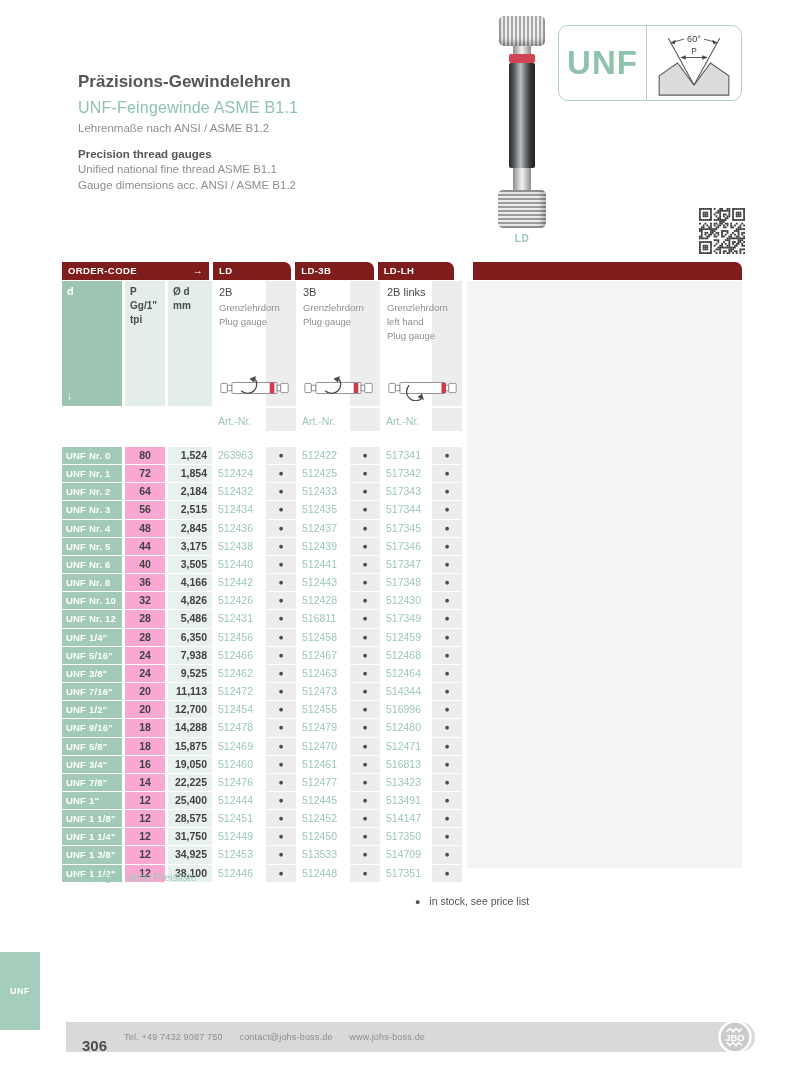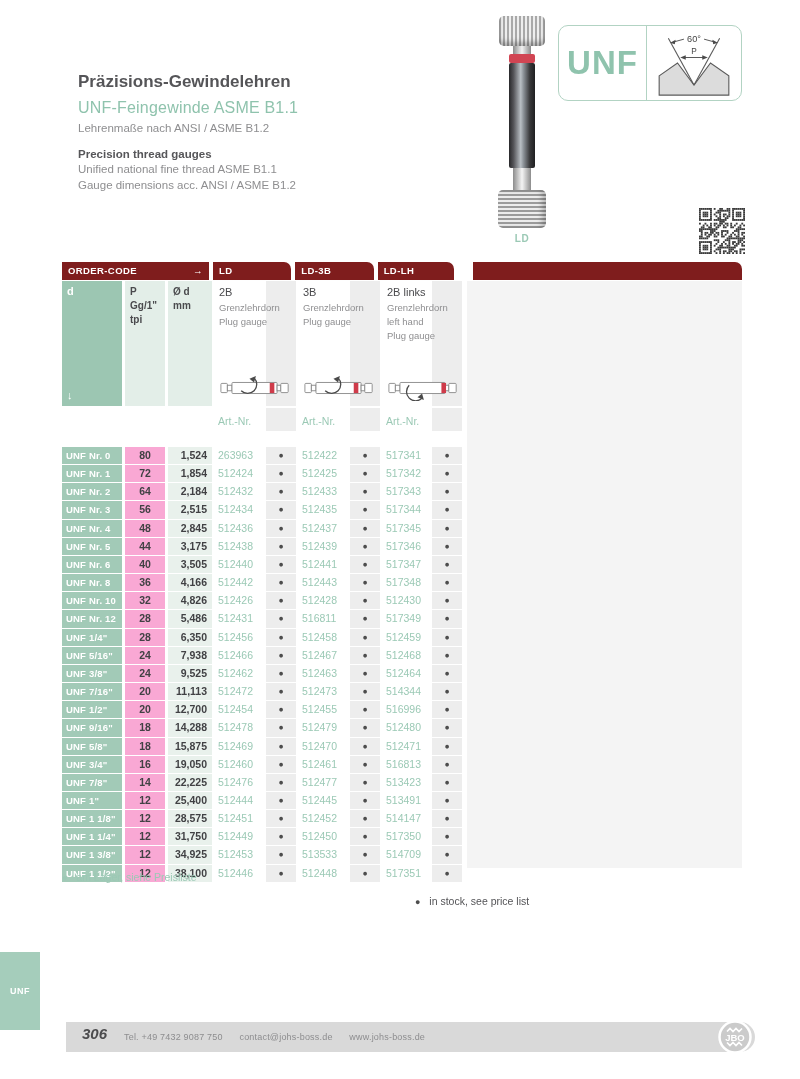--- a/index.html
+++ b/index.html
@@ -88,21 +88,21 @@
   .leg-de{position:absolute;left:0;color:#9bc9b5;}
   .leg-en{position:absolute;left:353px;color:#545457;margin-top:24px;}
   .leg-dot{font-size:9px;margin-right:6px;}
   .leg-de .leg-dot{color:#9bc9b5;}
   .leg-en .leg-dot{color:#4d4d4d;}
 
   
   .sidetab{position:absolute;left:0;top:952px;width:40px;height:78px;background:#a5cdbb;color:#fff;
            display:flex;align-items:center;justify-content:center;font-size:9px;font-weight:700;letter-spacing:.5px;}
   .fbar{position:absolute;left:66px;top:1022px;width:689px;height:30px;background:#d9d9d9;border-radius:0 16px 16px 0;}
-  .fpage{position:absolute;left:16px;top:3px;font-size:15px;font-weight:700;color:#4c4c4e;font-style:italic;}
+  .fpage{position:absolute;left:16px;top:15px;font-size:15px;font-weight:700;color:#4c4c4e;}
   .fcontact{position:absolute;left:58px;top:10px;font-size:9px;color:#8d8d8f;letter-spacing:.2px;white-space:nowrap;}
   .fcontact span{margin-right:14px;}
   .flogo{position:absolute;right:2px;top:-3px;width:36px;height:36px;}
 </style>
 </head>
 <body>
 
 <div id="page">
 
   <div class="title-block">

